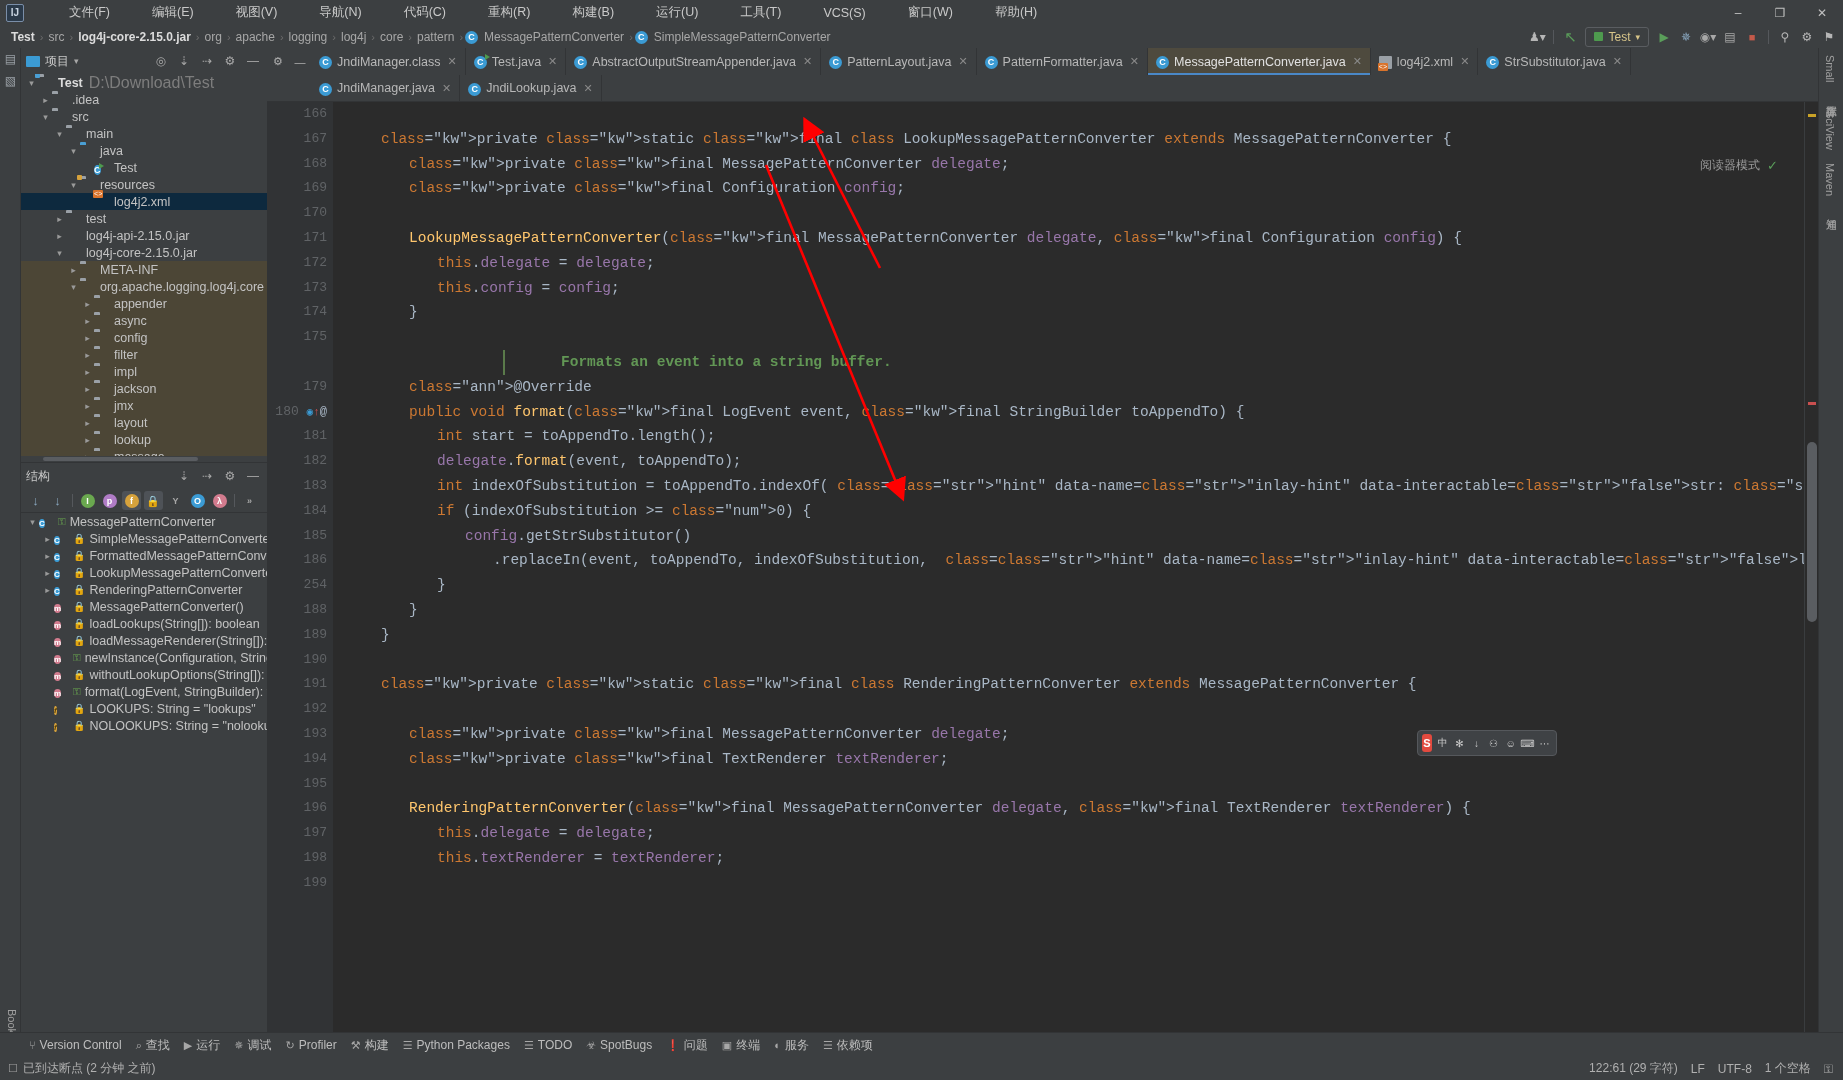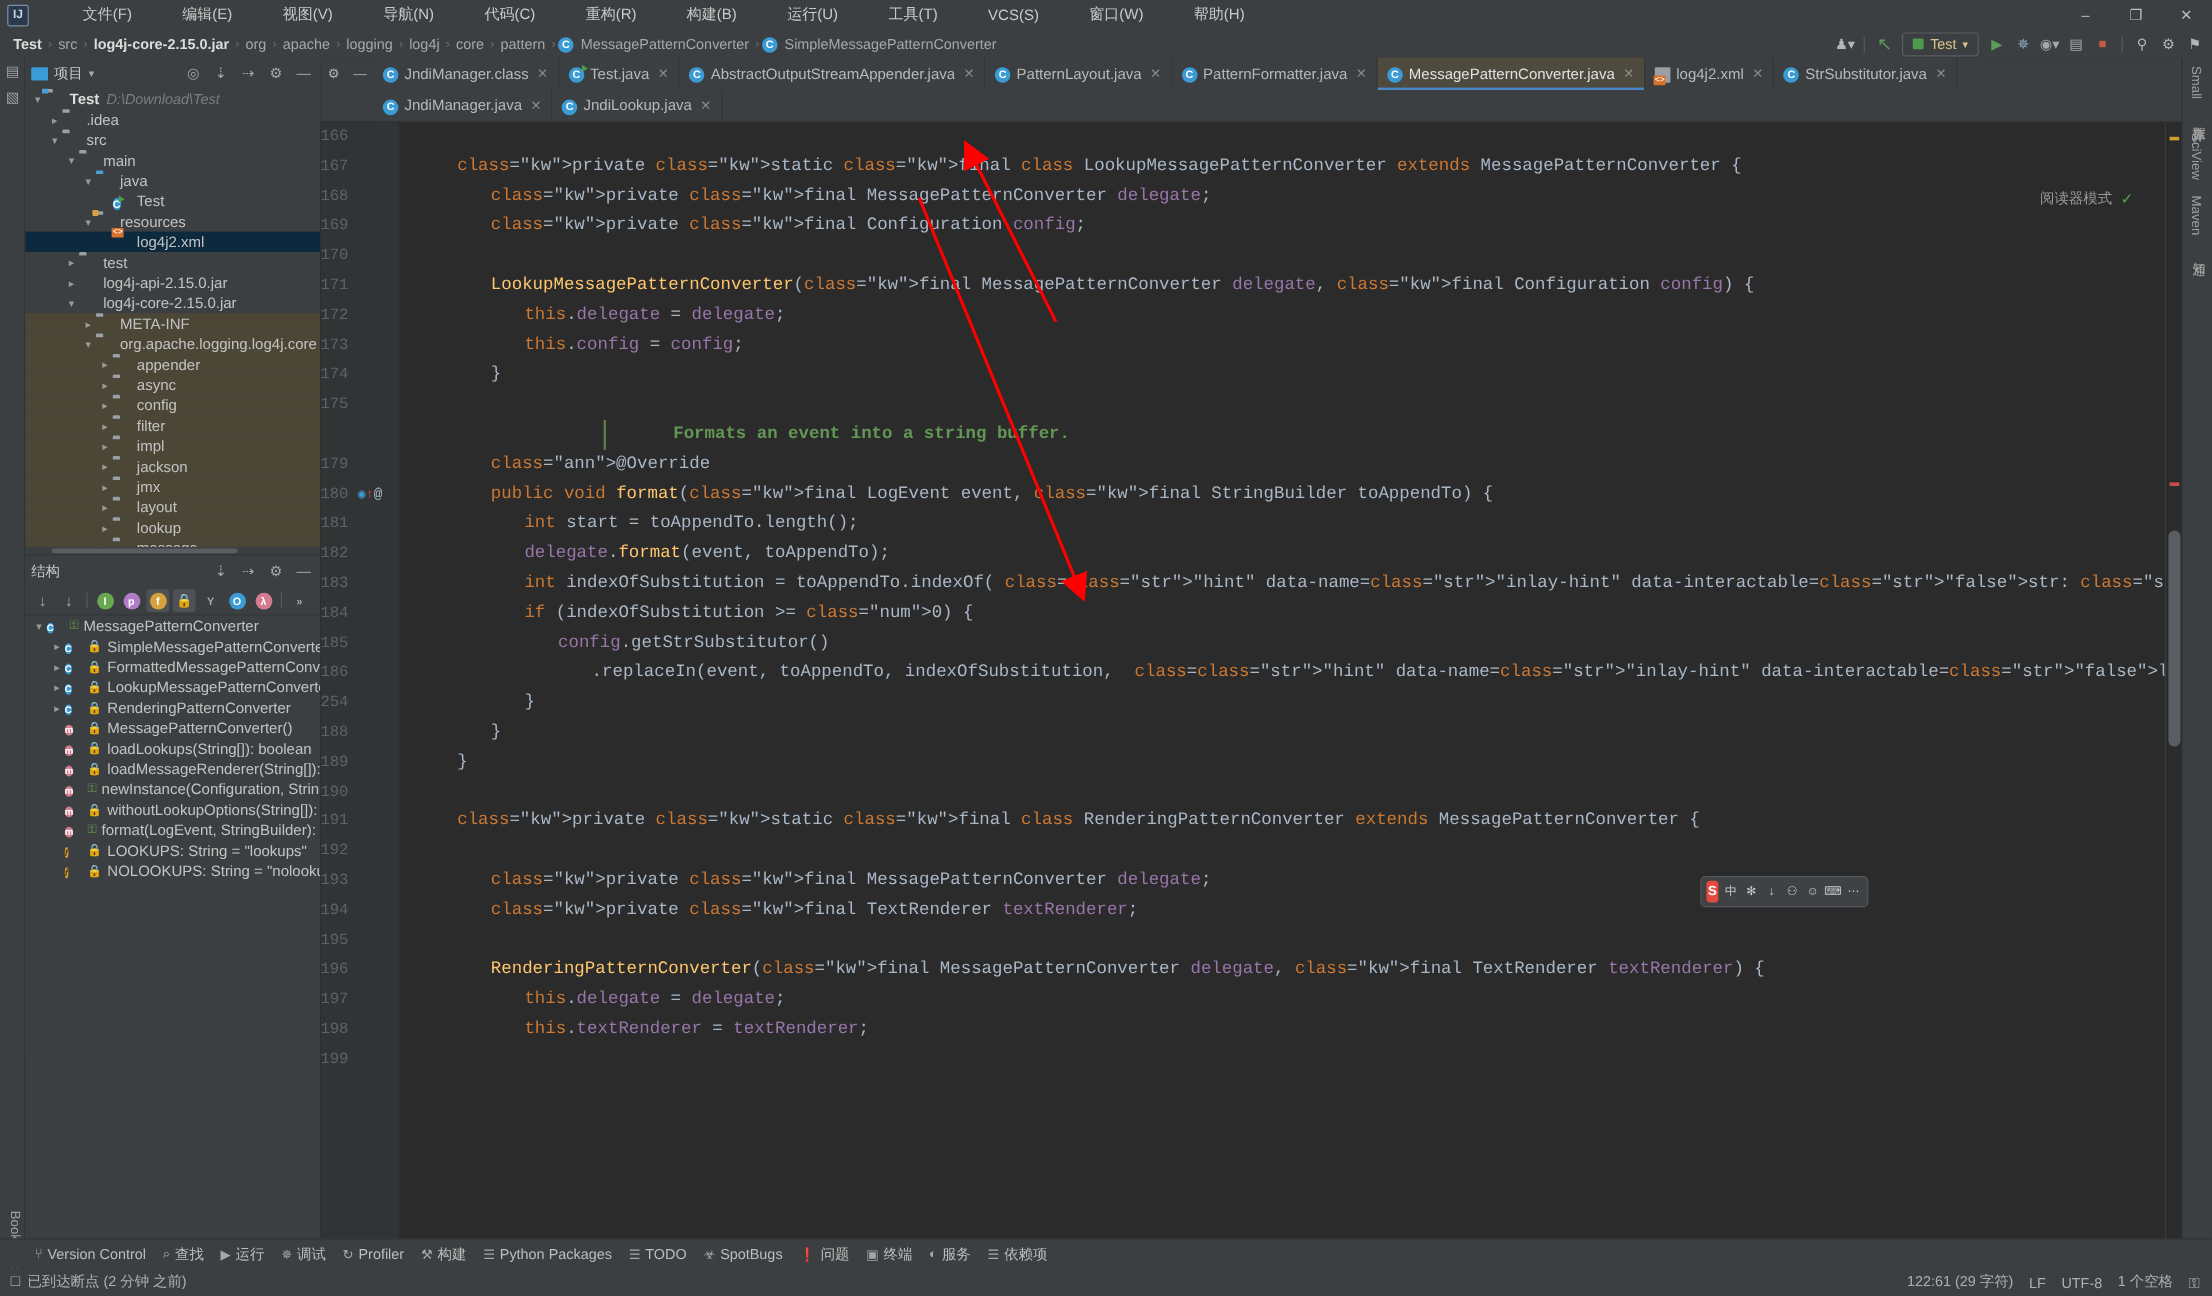--- a/index.html
+++ b/index.html
@@ -77,21 +77,21 @@
   .phd-ico { width: 18px; height: 18px; display: flex; align-items: center; justify-content: center;
              color: #a8a8a8; font-size: 12px; }
   .tree { flex: 1; overflow: hidden; font-size: 12.5px; background: #3c3f41; position: relative; }
   .trow { height: 17px; display: flex; align-items: center; white-space: nowrap; padding-right: 4px; }
   .trow.sel { background: #0d293e; }
   .trow.jar-scope { background: #4c4636; }
   .arrow { width: 13px; text-align: center; color: #9a9a9a; font-size: 9px; flex: none; }
   .ticon { width: 16px; height: 14px; margin-right: 4px; flex: none; position: relative; }
   .tlabel { color: #c3c3c3; }
   .tlabel.b { font-weight: bold; color: #dcdcdc; }
-  .tpath { color: #7d7d7d; margin-left: 6px; font-size: 12px; font-style: italic; }
+  .tpath { color: #7d7d7d; margin-left: 6px; font-size: 16px; }
   
   .fi { width: 14px; height: 11px; background: #9aa0a6; border-radius: 1.5px; position: relative; top: 1px; }
   .fi:before { content:''; position:absolute; left:0; top:-3px; width:6px; height:3px; background:#9aa0a6; border-radius: 1px 1px 0 0;}
   .fi.blue { background: #4a9fd4; } .fi.blue:before { background: #4a9fd4; }
   .fi.src:after { content:''; position:absolute; right:-2px; bottom:-1px; width:5px; height:5px; background:#4a9fd4; border-radius:1px;}
   .fi.res:after { content:''; position:absolute; right:-2px; bottom:-1px; width:5px; height:5px; background:#d6a23c; border-radius:1px;}
   
   .ji { width: 9px; height: 12px; background: linear-gradient(90deg,#8c8c8c 0 2px,#6ea8d8 2px 4px,#8c8c8c 4px 6px,#6ea8d8 6px 8px,#8c8c8c 8px 9px);
         border-radius:1px; position: relative; top: 1px; left: 2px; }
   
@@ -143,21 +143,21 @@
   .tab.active { background: #4e4a3e; color: #e0e0e0; }
   .tab.active:after { content:''; position:absolute; left:0; right:0; bottom:0; height:2px; background:#4a88c7;}
   .tab .x { color: #8a8a8a; font-size: 11px; margin-left: 2px; }
   .tabbar2 { height: 27px; background: #3c3f41; display: flex; align-items: stretch; border-bottom: 1px solid #323436;}
 
   .codearea { flex: 1; display: flex; position: relative; background: #2b2b2b; overflow: hidden; }
   .gutter {
     width: 66px; background: #313335; flex: none; position: relative;
     font-family: "Liberation Mono", monospace; font-size: 13px; color: #606366;
   }
-  .gutter .ln { height: 24.8px; line-height: 24.8px; padding-right: 6px; }
+  .gutter .ln { height: 24.8px; line-height: 24.8px; text-align: right; padding-right: 6px; }
   .code {
     flex: 1; position: relative; font-family: "Liberation Mono", monospace;
     font-size: 14.5px; line-height: 24.8px; color: #a9b7c6; padding-left: 20px;
     white-space: pre; background: #2b2b2b; overflow: hidden;
   }
   .line { height: 24.8px; }
   .kw { color: #cc7832; }
   .cmt { color: #629755; font-weight: bold; }
   .fld { color: #9876aa; }
   .mth { color: #ffc66d; }

